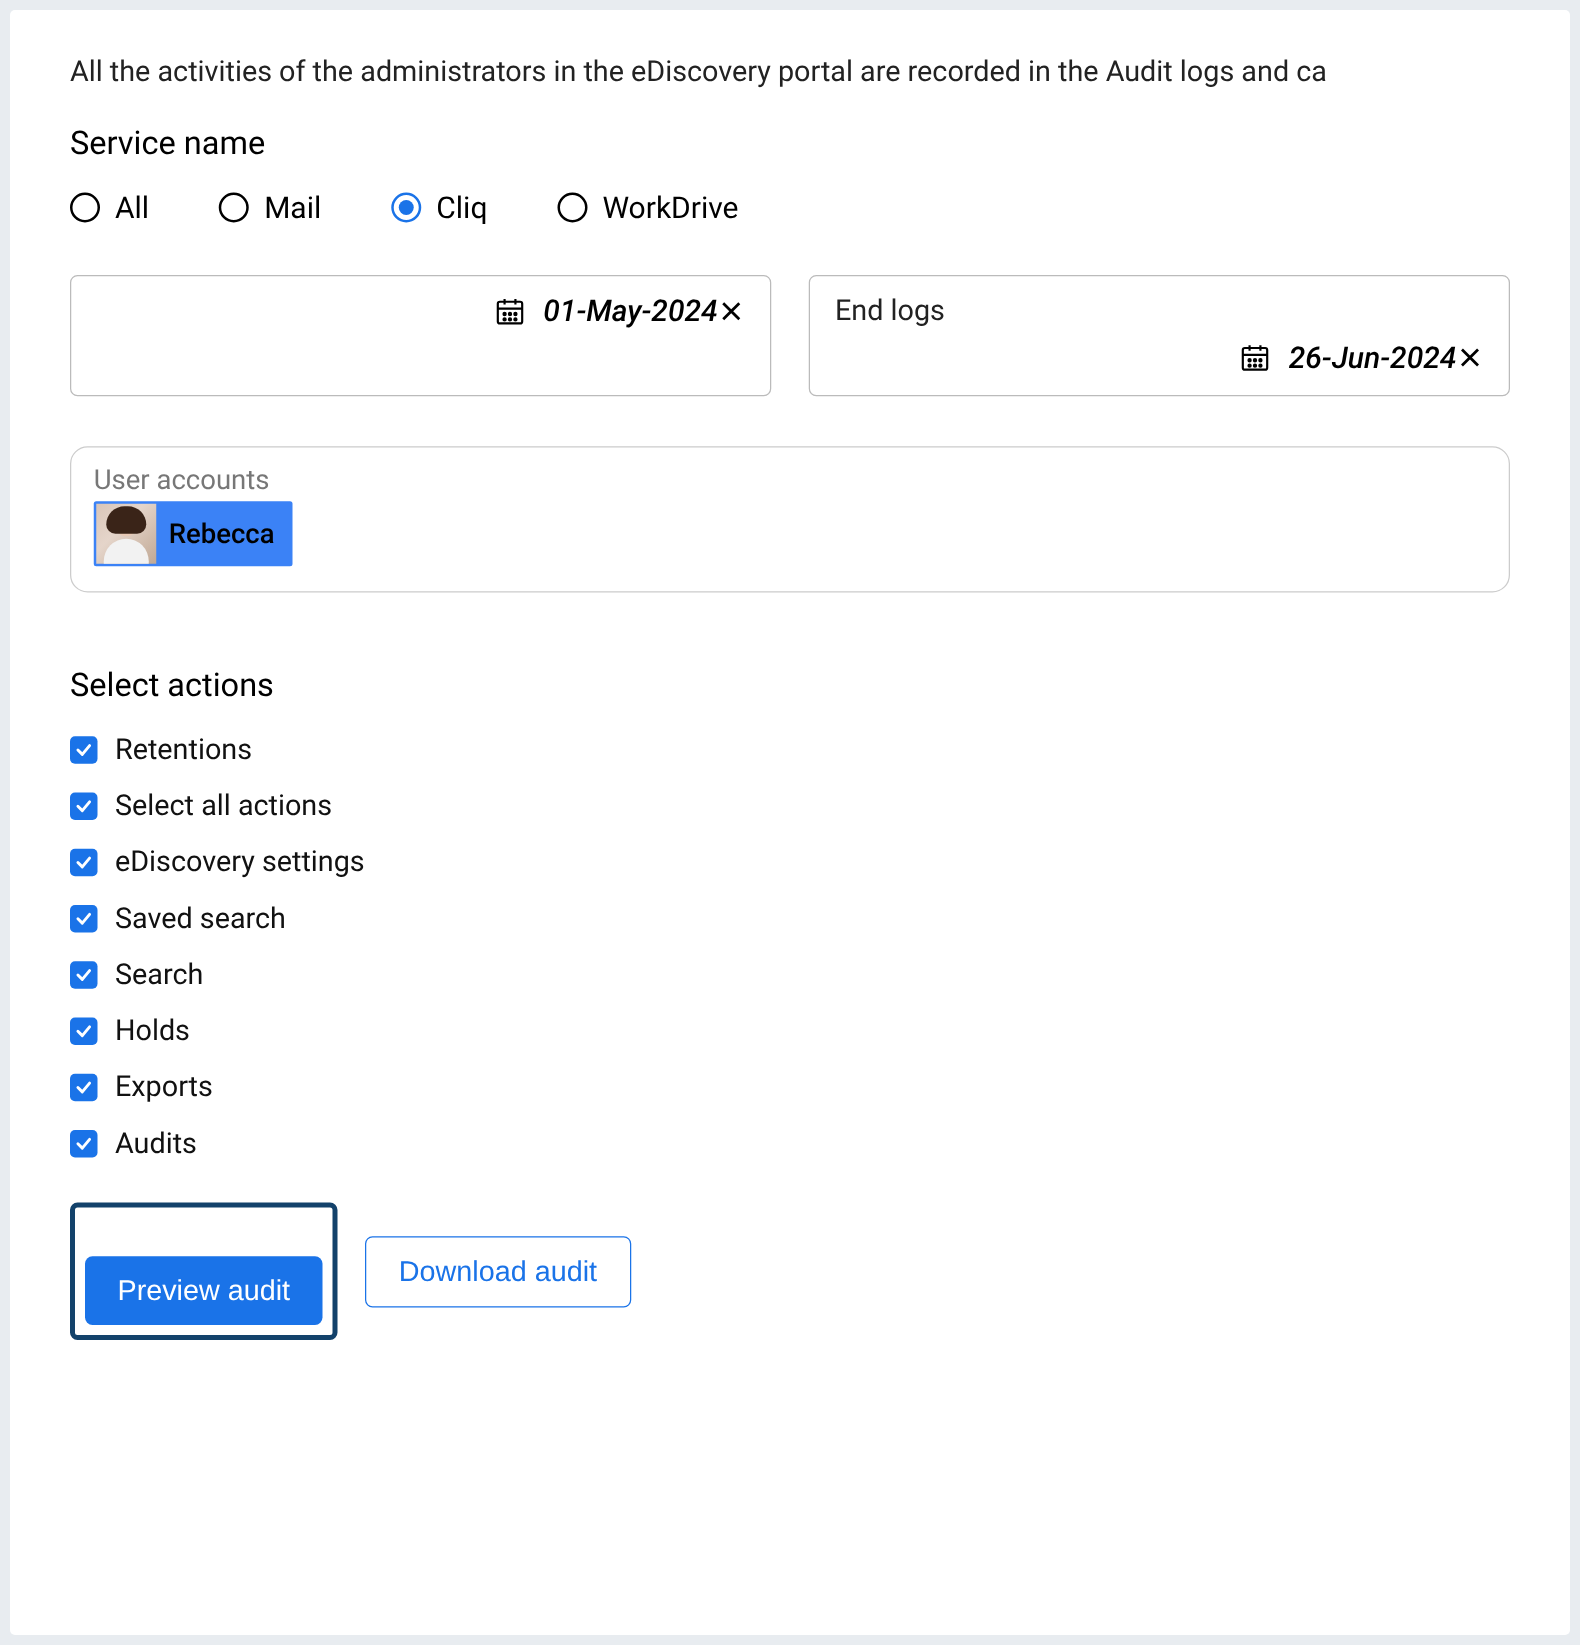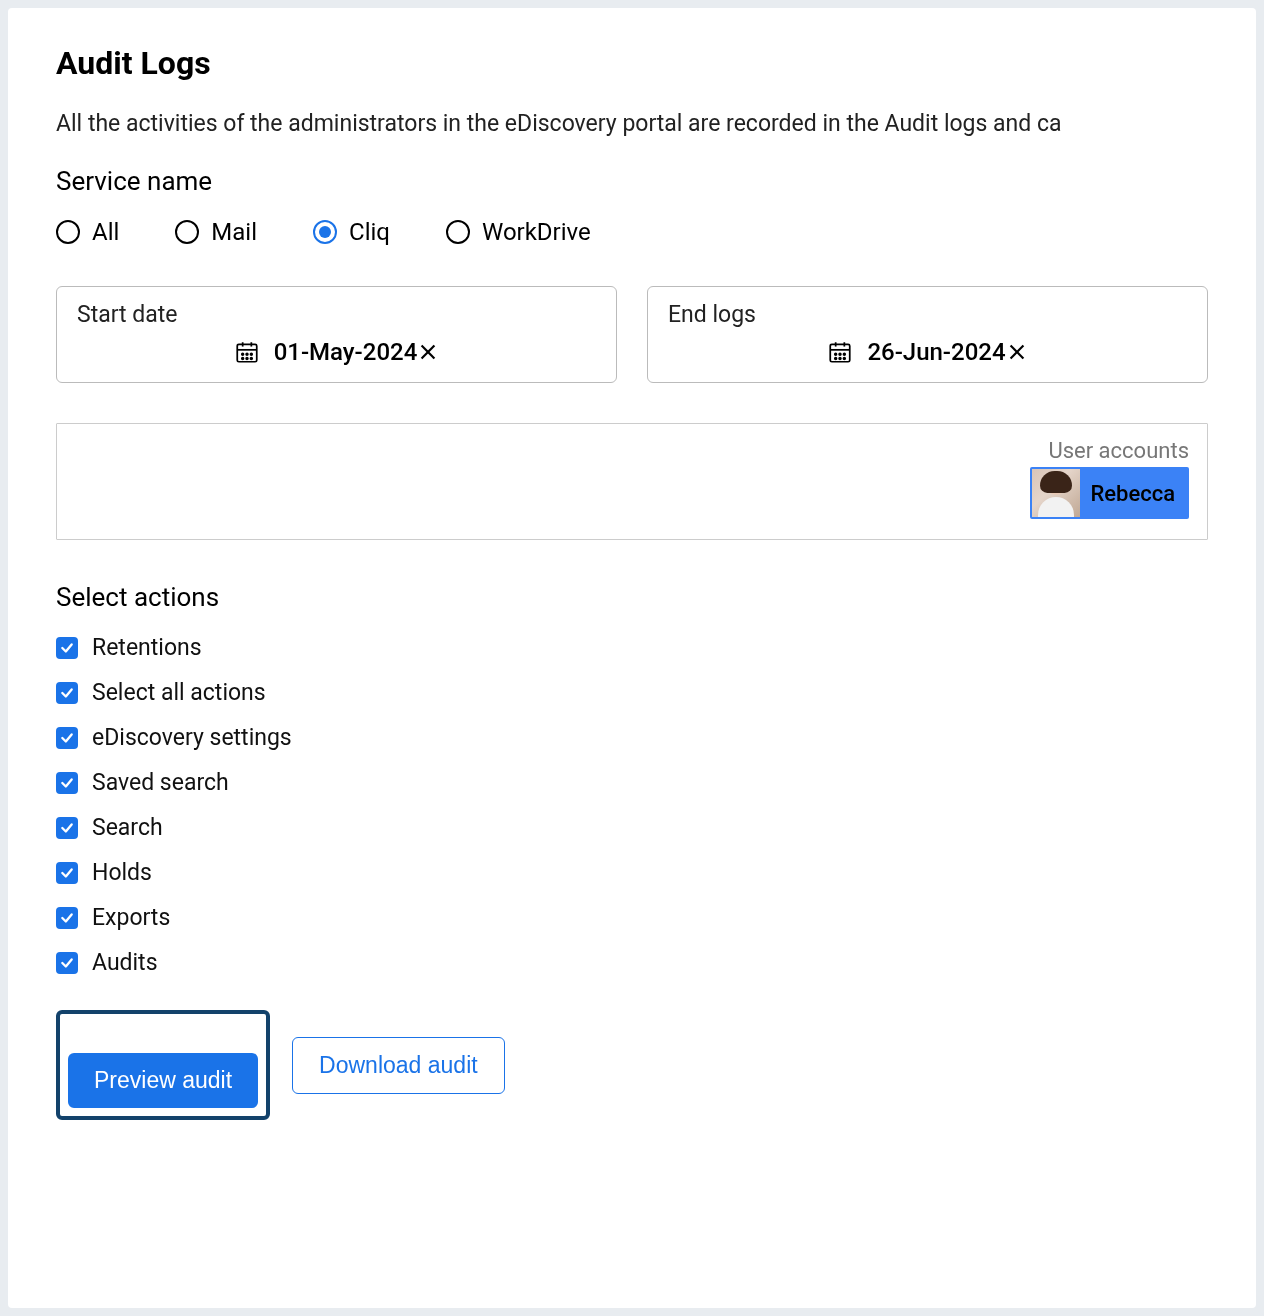--- a/index.html
+++ b/index.html
@@ -81,21 +81,22 @@
     padding: 14px 20px 16px 20px;
   }
   .date-title {
     font-size: 23px;
     color: #222;
     margin-bottom: 10px;
   }
   .date-value-row {
     display: flex;
     align-items: center;
-    justify-content: center;
+    justify-content: flex-end;
+    font-style: italic;
   }
   .date-left {
     display: flex;
     align-items: center;
     gap: 14px;
   }
   .date-value {
     font-size: 24px;
     font-weight: 500;
     color: #000;
@@ -106,24 +107,23 @@
     flex-shrink: 0;
   }
   .x-icon {
     width: 22px;
     height: 22px;
     cursor: pointer;
     flex-shrink: 0;
   }
   .user-box {
     border: 1px solid #ccc;
-    border-radius: 1px;
+    border-radius: 14px;
     padding: 14px 18px 18px 18px;
-    margin-bottom: 42px;
-    text-align: right;
+    margin-bottom: 60px;
   }
   .user-label {
     font-size: 22px;
     color: #777;
     margin-bottom: 4px;
   }
   .user-chip {
     display: inline-flex;
     align-items: center;
     gap: 10px;
@@ -219,21 +219,20 @@
     background: #fff;
     color: #1a73e8;
     border: 1.5px solid #1a73e8;
   }
 </style>
 </head>
 <body>
 
 <div class="panel">
 
-  <h1 class="title">Audit Logs</h1>
 
   <p class="description">All the activities of the administrators in the eDiscovery portal are recorded in the Audit logs and ca</p>
 
   <div class="section-label">Service name</div>
 
   <div class="radio-row">
     <div class="radio-item">
       <span class="radio-circle"></span>
       <span class="radio-label">All</span>
     </div>
@@ -248,21 +247,20 @@
       <span class="radio-label">Cliq</span>
     </div>
     <div class="radio-item">
       <span class="radio-circle"></span>
       <span class="radio-label">WorkDrive</span>
     </div>
   </div>
 
   <div class="date-row">
     <div class="date-box">
-      <div class="date-title">Start date</div>
       <div class="date-value-row">
         <div class="date-left">
           <svg class="cal-icon" viewBox="0 0 24 24" fill="none" stroke="#000" stroke-width="1.6">
             <rect x="3" y="5" width="18" height="16" rx="1.5"></rect>
             <line x1="3" y1="10" x2="21" y2="10"></line>
             <line x1="8" y1="3" x2="8" y2="7"></line>
             <line x1="16" y1="3" x2="16" y2="7"></line>
             <circle cx="8" cy="14" r="0.8" fill="#000"></circle>
               <circle cx="12" cy="14" r="0.8" fill="#000"></circle>
               <circle cx="16" cy="14" r="0.8" fill="#000"></circle>

